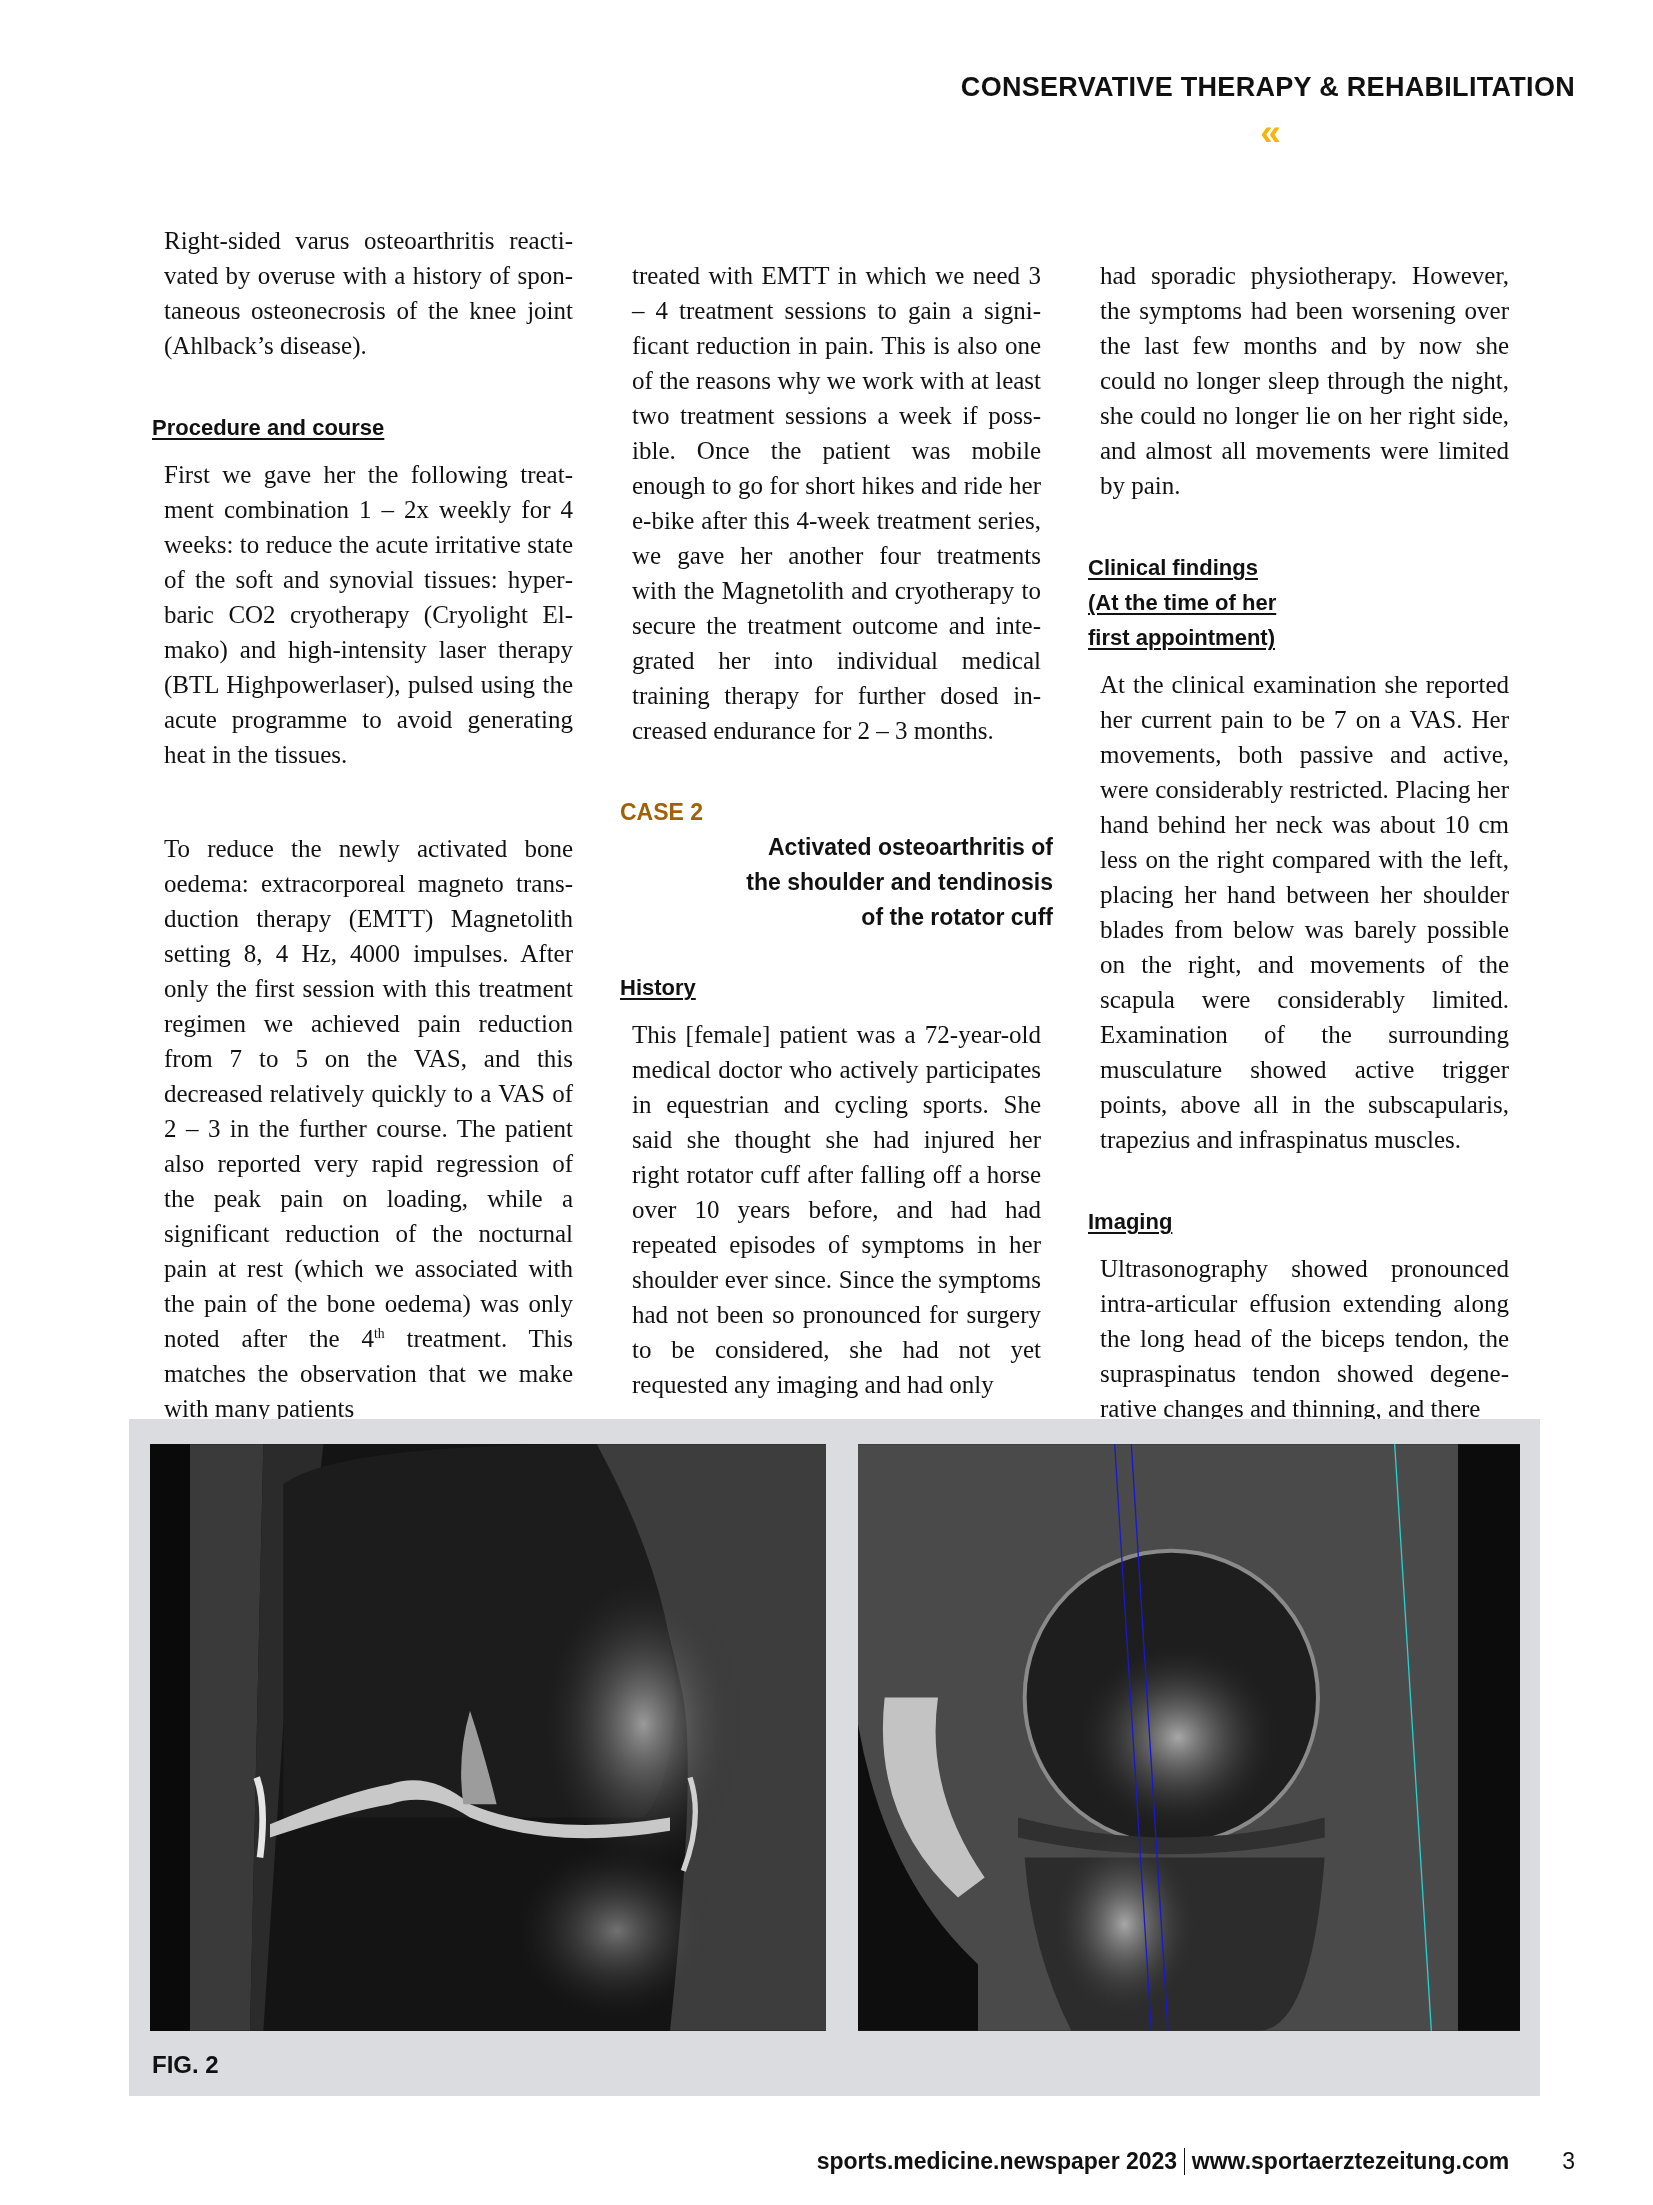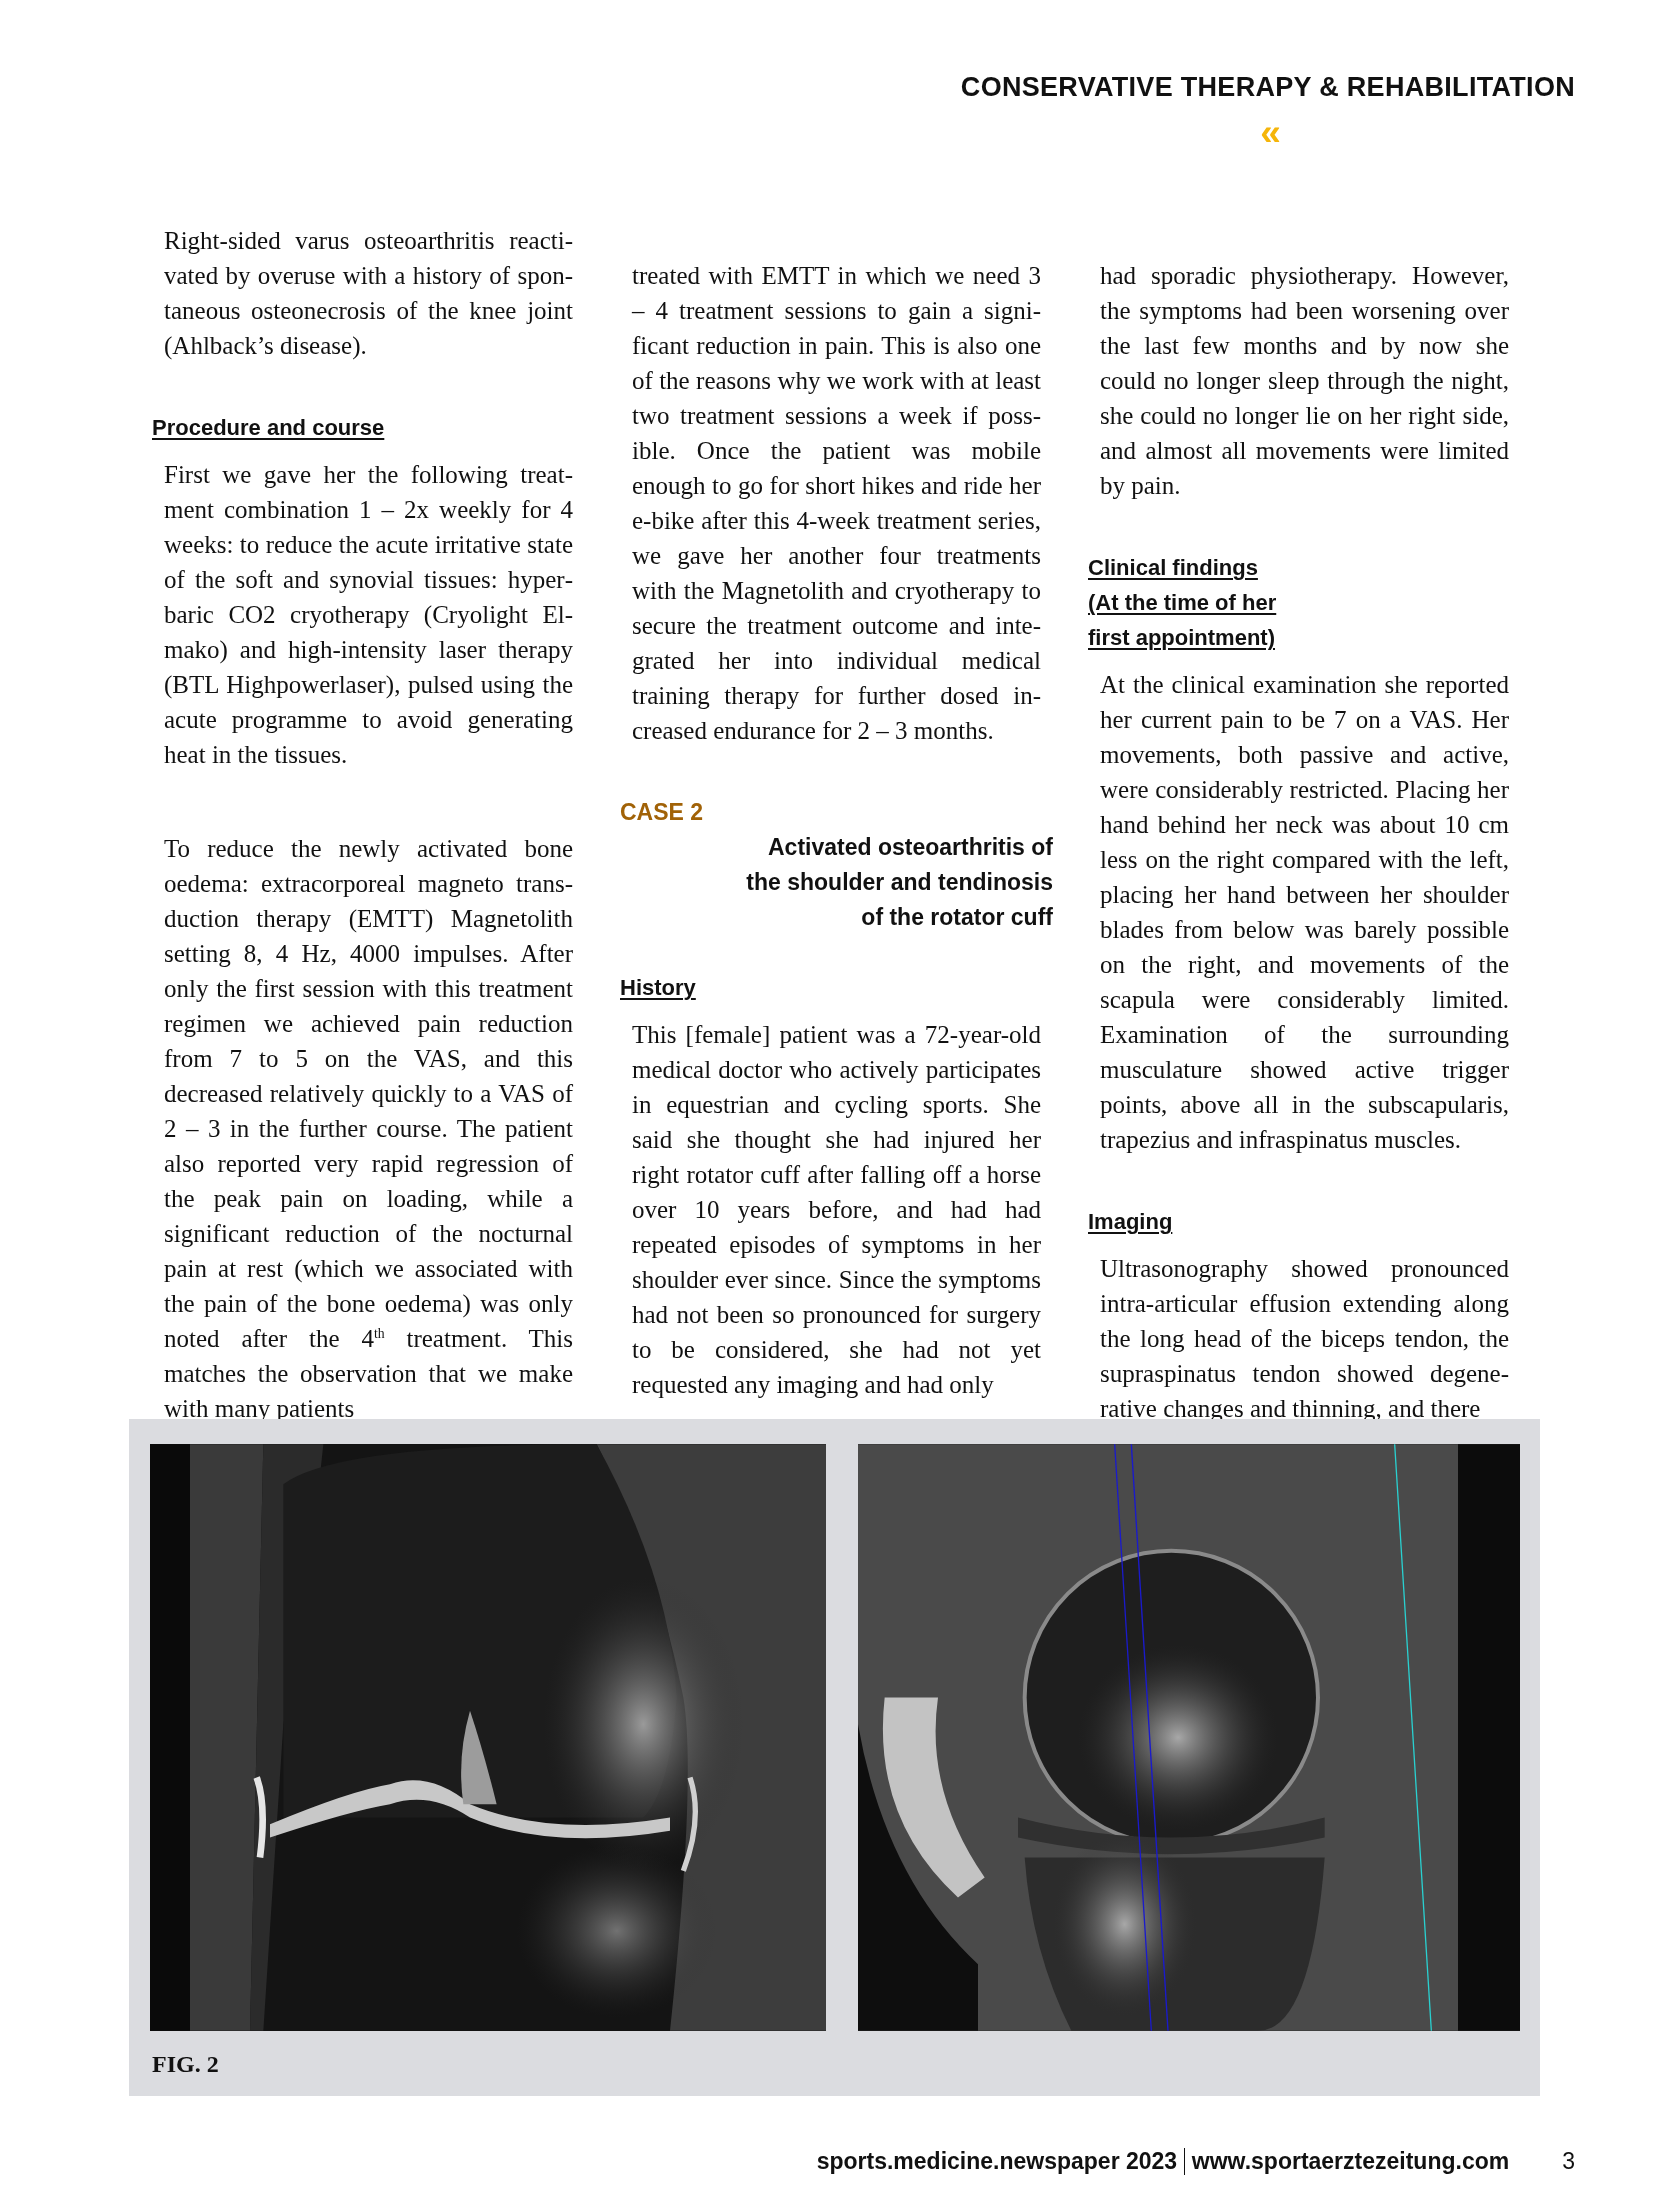--- a/index.html
+++ b/index.html
@@ -31,21 +31,21 @@
   sup { font-size: 0.55em; line-height: 0; }
   .figure {
     position: absolute; left: 129px; top: 1419px; width: 1411px; height: 677px;
     background: #dbdce0;
   }
   .mri { position: absolute; top: 25px; height: 587px; background: #111; overflow: hidden; }
   .mri-left { left: 21.3px; width: 676px; }
   .mri-right { left: 729px; width: 662px; }
   .fig-label {
     position: absolute; left: 23px; top: 632px;
-    font-family: Liberation Serif, serif; font-weight: bold; font-size: 24px; color: #111;
+    font-family: Liberation Sans, sans-serif; font-weight: bold; font-size: 24px; color: #111;
   }
   .footer {
     position: absolute; top: 2148px; right: 79px;
     font-family: "Liberation Sans", sans-serif; font-weight: bold; font-size: 23px; color: #111;
     display: flex; align-items: flex-end;
   }
   .footer .sep { display: inline-block; width: 1.3px; height: 27px; background: #111; margin: 0 6.7px; }
   .footer .page { margin-left: 53px; font-weight: normal; }
 </style>
 </head>

